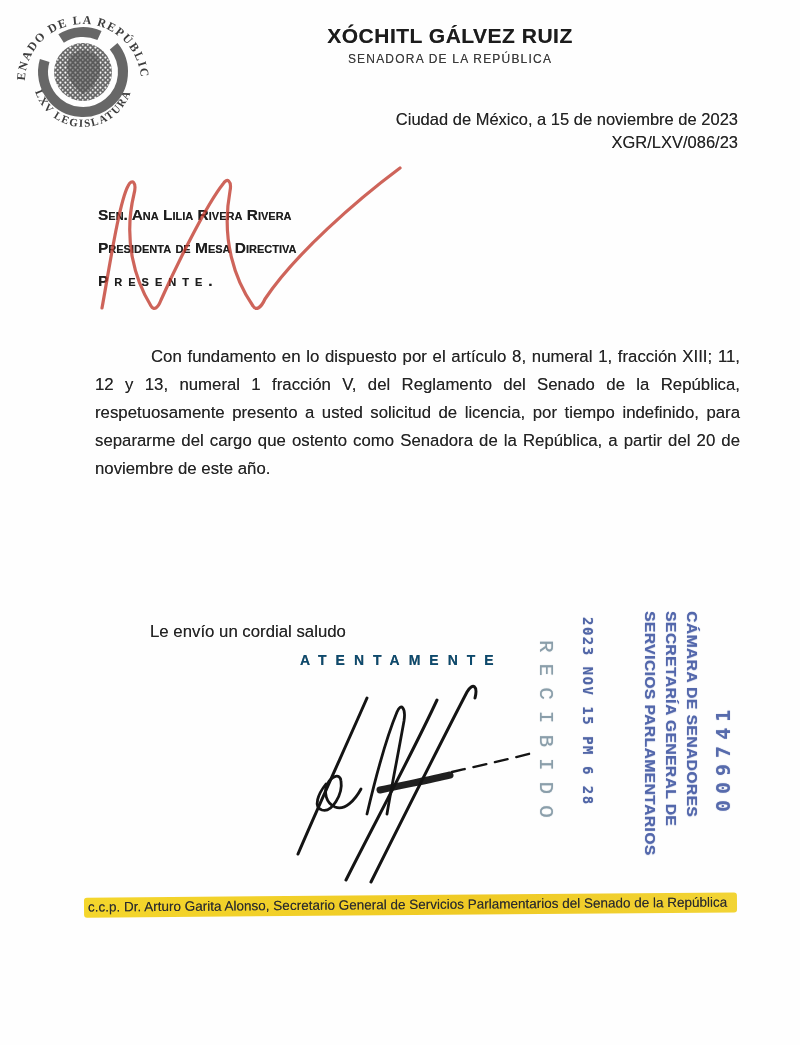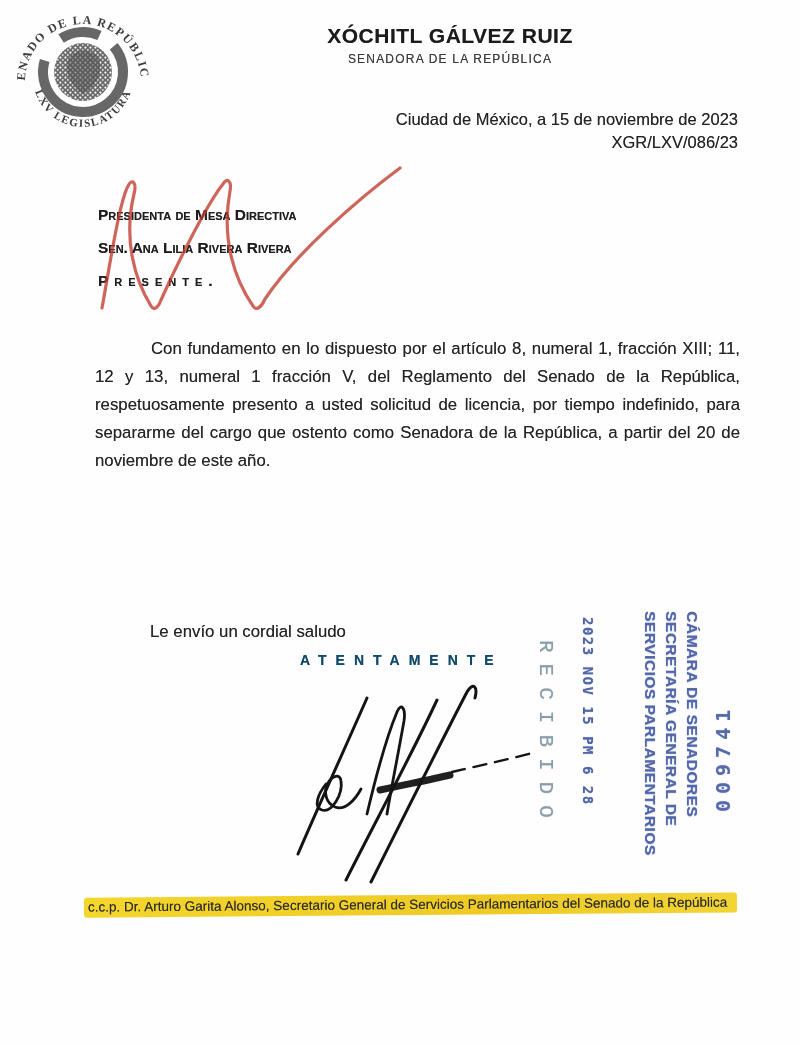--- a/index.html
+++ b/index.html
@@ -15,21 +15,21 @@
   .letterhead .sub{font-size:12px;letter-spacing:1.2px;margin-top:4px;color:#3a3a3a;}
   
   .seal{position:absolute;left:14px;top:6px;width:138px;height:138px;}
   
   .dateline{position:absolute;right:62px;top:108px;text-align:right;font-size:16.5px;line-height:23px;}
   
   .recipient{position:absolute;left:98px;top:198px;font-size:15.5px;font-weight:bold;line-height:33px;font-variant:small-caps;color:#1d1d1d;}
   .recipient .presente{letter-spacing:6px;}
   
   .bodytext{position:absolute;left:95px;width:645px;font-size:16.8px;line-height:28px;text-align:justify;color:#242424;}
-  .p1{top:318px;text-indent:56px;}
+  .p1{top:326px;text-indent:56px;}
   .p2{top:478px;text-indent:56px;}
   .closing{position:absolute;left:150px;top:622px;font-size:16.8px;}
   .atentamente{position:absolute;left:300px;top:652px;font-size:14px;font-weight:bold;letter-spacing:9px;color:#0c4a6e;}
   
   .stamp{position:absolute;white-space:nowrap;pointer-events:none;}
   .st-recibido{
     left:557px;top:640px;transform:rotate(90deg);transform-origin:top left;
     font-family:"Liberation Mono",monospace;font-size:21px;letter-spacing:11px;
     color:#7e94a1;opacity:.9;text-shadow:0 0 1px rgba(126,148,161,.7);
   }
@@ -96,22 +96,22 @@
     <div class="name">XÓCHITL GÁLVEZ RUIZ</div>
     <div class="sub">SENADORA DE LA REPÚBLICA</div>
   </div>
 
   <div class="dateline scan-text">
     <div>Ciudad de México, a 15 de noviembre de 2023</div>
     <div>XGR/LXV/086/23</div>
   </div>
 
   <div class="recipient scan-text">
+    <div>Sen. Ana Lilia Rivera Rivera</div>
     <div>Presidenta de Mesa Directiva</div>
-    <div>Sen. Ana Lilia Rivera Rivera</div>
     <div class="presente">Presente.</div>
   </div>
 
   <svg class="overlay" style="left:85px;top:158px;" width="340" height="160" viewBox="0 0 340 160">
     <path d="M 17 150 C 24 112 34 45 43 28 C 47 20 52 24 49 36 C 38 82 50 122 66 148
              C 69 153 73 150 76 142 C 92 106 122 46 138 26 C 142 19 147 23 145 33
              C 136 82 150 122 168 148 C 171 153 176 150 180 141 C 210 96 272 42 315 10" fill="none" stroke="#c0392b" stroke-width="3.2" stroke-linecap="round" opacity=".78"></path>
   </svg>
 
   <p class="bodytext p1 scan-text">Con fundamento en lo dispuesto por el artículo 8, numeral 1, fracción XIII; 11, 12 y 13, numeral 1 fracción V, del Reglamento del Senado de la República, respetuosamente presento a usted solicitud de licencia, por tiempo indefinido, para separarme del cargo que ostento como Senadora de la República, a partir del 20 de noviembre de este año.</p>

